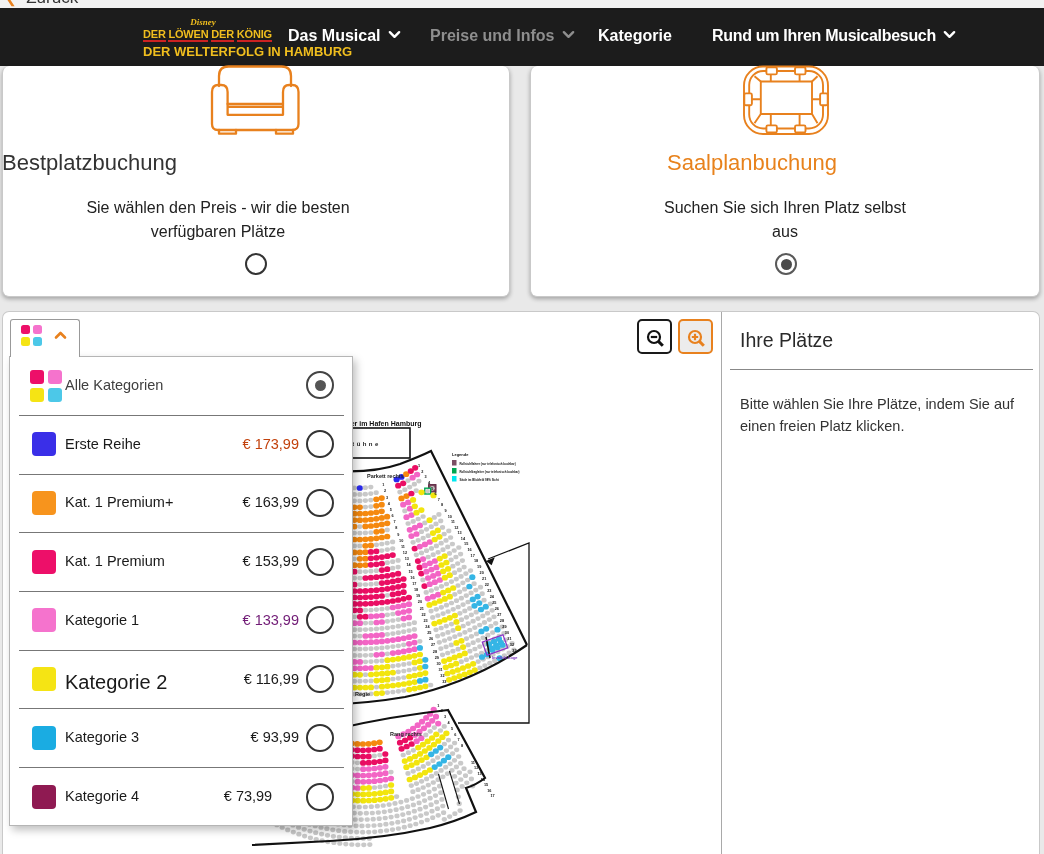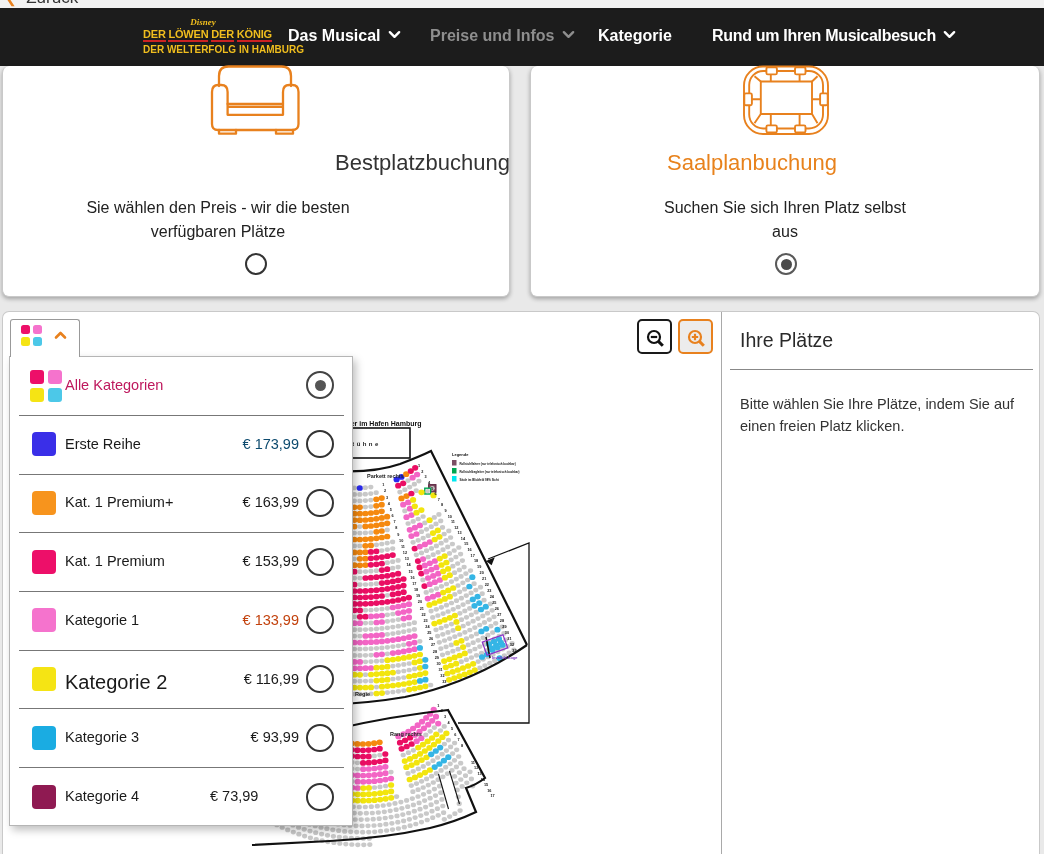--- a/index.html
+++ b/index.html
@@ -13,21 +13,21 @@
 
 <div class="abs" style="left:0;top:0;width:1044px;height:8px;background:#f2f2f2;overflow:hidden">
   <div style="position:absolute;left:5px;top:-12px;color:#333;font-size:17px">
   <span style="color:#e8811e;font-size:14px">❮</span>&nbsp; Zurück</div>
 </div>
 
 <div class="abs" style="left:0;top:8px;width:1044px;height:58px;background:#1c1c1c"></div>
 
 <div class="abs" style="left:143px;top:17px;width:120px;text-align:center;color:#f0be1e;font-family:'Liberation Serif',serif;font-style:italic;font-weight:bold;font-size:9px">Disney</div>
 <div class="abs" style="left:143px;top:28px;width:120px;text-align:center;color:#f0be1e;font-weight:bold;font-size:11px;letter-spacing:-0.2px;white-space:nowrap"><span style="border-bottom:2px solid #c22">DER</span> <span style="border-bottom:2px solid #c22">LÖWEN</span> <span style="border-bottom:2px solid #c22">DER</span> <span style="border-bottom:2px solid #c22">KÖNIG</span></div>
-<div class="abs" style="left:143px;top:44px;width:100px;text-align:center;color:#f0be1e;font-weight:bold;font-size:10px;white-space:nowrap">DER WELTERFOLG IN HAMBURG</div>
+<div class="abs" style="left:143px;top:44px;width:100px;text-align:center;color:#f0be1e;font-weight:bold;font-size:13px;white-space:nowrap">DER WELTERFOLG IN HAMBURG</div>
 
 <div class="abs" style="left:288px;top:27px;color:#fff;font-size:16px;font-weight:bold">Das Musical <svg class="chev" viewBox="0 0 14 14" style="margin-left:3px">
         <path d="M2 4.5 L7 9.5 L12 4.5" fill="none" stroke="#fff" stroke-width="2.6" stroke-linecap="round" stroke-linejoin="round"></path>
       </svg></div>
 
 <div class="abs" style="left:430px;top:27px;color:#8e8e8e;font-size:16px;font-weight:bold">Preise und Infos <svg class="chev" viewBox="0 0 14 14" style="margin-left:3px">
         <path d="M2 4.5 L7 9.5 L12 4.5" fill="none" stroke="#8e8e8e" stroke-width="2.6" stroke-linecap="round" stroke-linejoin="round"></path>
       </svg></div>
 
 <div class="abs" style="left:598px;top:27px;color:#fff;font-size:16px;font-weight:bold">Kategorie</div>
@@ -40,21 +40,21 @@
 
 <svg class="abs" style="left:206px;top:62px" width="98" height="76" viewBox="0 0 98 76">
  <g fill="none" stroke="#e8811e" stroke-width="2.3" stroke-linejoin="round" stroke-linecap="round">
   <path d="M13,24 V14 Q13,4.5 22.5,4.5 H75.5 Q85,4.5 85,14 V24"></path>
   <path d="M21.6,42 V30 Q21.6,23 15.3,23 H12.3 Q6,23 6,30 V62 Q6,68 12,68 H86 Q92.5,68 92.5,62 V30 Q92.5,23 86.2,23 H83.2 Q77,23 77,30 V42"></path>
   <path d="M21.6,42 H77 M21.6,44.8 H77 M21.6,42 V52.8 M77,42 V52.8 M21.6,52.8 H77"></path>
   <path d="M13,68 V71.7 H30 V68 M70,68 V71.7 H87 V68"></path>
  </g>
 </svg>
 
-<div class="abs" style="left:2px;top:150px;width:508px;text-align:right;font-size:22px;color:#333">Bestplatzbuchung</div>
+<div class="abs" style="left:2px;top:150px;width:508px;text-align:left;font-size:22px;color:#333">Bestplatzbuchung</div>
 
 <div class="abs" style="left:2px;top:196px;width:432px;text-align:center;font-size:16px;color:#222;line-height:24px">Sie wählen den Preis - wir die besten<br>verfügbaren Plätze</div>
 
 <div class="abs" style="left:245px;top:253px;width:22px;height:22px;border:2px solid #333;border-radius:50%;background:#fff"></div>
 
 <div class="abs" style="left:530px;top:66px;width:510px;height:231px;background:#fff;border:1px solid #c9c9c9;border-top:none;border-radius:7px;box-shadow:0 2px 4px rgba(0,0,0,0.3)"></div>
 
 <svg class="abs" style="left:741px;top:64px" width="90" height="72" viewBox="0 0 90 72">
  <g fill="none" stroke="#e8811e" stroke-width="1.9" stroke-linejoin="round">
   <rect x="3" y="2.5" width="84" height="67.5" rx="19"></rect>
@@ -1394,64 +1394,64 @@
         </g>
       </svg>
 </div>
 
 <div class="abs" style="left:9px;top:356px;width:344px;height:470px;background:#fff;border:1px solid #b5b5b5;box-shadow:3px 4px 8px rgba(0,0,0,0.25);z-index:2"></div>
 
 <div class="abs" style="left:30px;top:369.875px;width:14px;height:14px;background:#ed0f69;border-radius:3px;z-index:3"></div>
     <div class="abs" style="left:48px;top:369.875px;width:14px;height:14px;background:#f573cd;border-radius:3px;z-index:3"></div>
     <div class="abs" style="left:30px;top:387.875px;width:14px;height:14px;background:#f5e414;border-radius:3px;z-index:3"></div>
     <div class="abs" style="left:48px;top:387.875px;width:14px;height:14px;background:#4cc8e8;border-radius:3px;z-index:3"></div>
-<div class="abs" style="left:65px;top:377px;font-size:14.5px;color:#be185d;z-index:2">Alle Kategorien</div>
+<div class="abs" style="left:65px;top:377px;font-size:14.5px;color:#404040;z-index:2">Alle Kategorien</div>
 <div class="abs" style="left:306px;top:371px;width:28px;height:28px;border:2.5px solid #444;border-radius:50%;background:#fff;z-index:2"></div>
 <div class="abs" style="left:314.5px;top:380px;width:11px;height:11px;border-radius:50%;background:#555;z-index:2"></div>
 <div class="abs" style="left:19px;top:415px;width:325px;height:1px;background:#777;z-index:2"></div>
 
 <div class="abs" style="left:32px;top:432px;width:24px;height:24px;background:#3a2fe8;border-radius:4px;z-index:2"></div>
 <div class="abs" style="left:65px;top:436px;font-size:14.5px;color:#1a1a1a;z-index:2">Erste Reihe</div>
-<div class="abs" style="left:199px;top:436px;width:100px;text-align:right;font-size:14.5px;color:#0c4a6e;z-index:2">€ 173,99</div>
+<div class="abs" style="left:199px;top:436px;width:100px;text-align:right;font-size:14.5px;color:#c2410c;z-index:2">€ 173,99</div>
 <div class="abs" style="left:306px;top:430px;width:28px;height:28px;border:2px solid #333;border-radius:50%;background:#fff;z-index:2"></div>
 <div class="abs" style="left:19px;top:474px;width:325px;height:1px;background:#777;z-index:2"></div>
 
 <div class="abs" style="left:32px;top:491px;width:24px;height:24px;background:#f7941d;border-radius:4px;z-index:2"></div>
 <div class="abs" style="left:65px;top:494px;font-size:14.5px;color:#1a1a1a;z-index:2">Kat. 1 Premium+</div>
 <div class="abs" style="left:199px;top:494px;width:100px;text-align:right;font-size:14.5px;color:#1a1a1a;z-index:2">€ 163,99</div>
 <div class="abs" style="left:306px;top:489px;width:28px;height:28px;border:2px solid #333;border-radius:50%;background:#fff;z-index:2"></div>
 <div class="abs" style="left:19px;top:532px;width:325px;height:1px;background:#777;z-index:2"></div>
 
 <div class="abs" style="left:32px;top:550px;width:24px;height:24px;background:#ed0f69;border-radius:4px;z-index:2"></div>
 <div class="abs" style="left:65px;top:553px;font-size:14.5px;color:#1a1a1a;z-index:2">Kat. 1 Premium</div>
 <div class="abs" style="left:199px;top:553px;width:100px;text-align:right;font-size:14.5px;color:#1a1a1a;z-index:2">€ 153,99</div>
 <div class="abs" style="left:306px;top:548px;width:28px;height:28px;border:2px solid #333;border-radius:50%;background:#fff;z-index:2"></div>
 <div class="abs" style="left:19px;top:591px;width:325px;height:1px;background:#777;z-index:2"></div>
 
 <div class="abs" style="left:32px;top:608px;width:24px;height:24px;background:#f573cd;border-radius:4px;z-index:2"></div>
 <div class="abs" style="left:65px;top:612px;font-size:14.5px;color:#1a1a1a;z-index:2">Kategorie 1</div>
-<div class="abs" style="left:199px;top:612px;width:100px;text-align:right;font-size:14.5px;color:#c2410c;z-index:2">€ 133,99</div>
+<div class="abs" style="left:199px;top:612px;width:100px;text-align:right;font-size:14.5px;color:#701a75;z-index:2">€ 133,99</div>
 <div class="abs" style="left:306px;top:606px;width:28px;height:28px;border:2px solid #333;border-radius:50%;background:#fff;z-index:2"></div>
 <div class="abs" style="left:19px;top:650px;width:325px;height:1px;background:#777;z-index:2"></div>
 
 <div class="abs" style="left:32px;top:667px;width:24px;height:24px;background:#f5e414;border-radius:4px;z-index:2"></div>
 <div class="abs" style="left:65px;top:671px;font-size:20px;color:#1a1a1a;z-index:2">Kategorie 2</div>
 <div class="abs" style="left:199px;top:671px;width:100px;text-align:right;font-size:14.5px;color:#1a1a1a;z-index:2">€ 116,99</div>
 <div class="abs" style="left:306px;top:665px;width:28px;height:28px;border:2px solid #333;border-radius:50%;background:#fff;z-index:2"></div>
 <div class="abs" style="left:19px;top:708px;width:325px;height:1px;background:#777;z-index:2"></div>
 
 <div class="abs" style="left:32px;top:726px;width:24px;height:24px;background:#1aace2;border-radius:4px;z-index:2"></div>
 <div class="abs" style="left:65px;top:729px;font-size:14.5px;color:#1a1a1a;z-index:2">Kategorie 3</div>
 <div class="abs" style="left:199px;top:729px;width:100px;text-align:right;font-size:14.5px;color:#1a1a1a;z-index:2">€ 93,99</div>
 <div class="abs" style="left:306px;top:724px;width:28px;height:28px;border:2px solid #333;border-radius:50%;background:#fff;z-index:2"></div>
 <div class="abs" style="left:19px;top:767px;width:325px;height:1px;background:#777;z-index:2"></div>
 
 <div class="abs" style="left:32px;top:785px;width:24px;height:24px;background:#8f1a52;border-radius:4px;z-index:2"></div>
 <div class="abs" style="left:65px;top:788px;font-size:14.5px;color:#1a1a1a;z-index:2">Kategorie 4</div>
-<div class="abs" style="left:210px;top:788px;width:100px;text-align:left;font-size:14.5px;color:#1a1a1a;z-index:2">€ 73,99</div>
+<div class="abs" style="left:198px;top:788px;width:100px;text-align:center;font-size:14.5px;color:#1a1a1a;z-index:2">€ 73,99</div>
 <div class="abs" style="left:306px;top:783px;width:28px;height:28px;border:2px solid #333;border-radius:50%;background:#fff;z-index:2"></div>
 
 <div class="abs" style="left:10px;top:319px;width:70px;height:38px;background:#fff;border:1px solid #999;border-bottom:none;border-radius:3px 3px 0 0;z-index:3"></div>
 <div class="abs" style="z-index:4;left:21px;top:325px;width:9px;height:9px;background:#ed0f69;border-radius:2.5px;z-index:3"></div>
     <div class="abs" style="z-index:4;left:33px;top:325px;width:9px;height:9px;background:#f573cd;border-radius:2.5px;z-index:3"></div>
     <div class="abs" style="z-index:4;left:21px;top:337px;width:9px;height:9px;background:#f5e414;border-radius:2.5px;z-index:3"></div>
     <div class="abs" style="z-index:4;left:33px;top:337px;width:9px;height:9px;background:#4cc8e8;border-radius:2.5px;z-index:3"></div>
 <svg class="abs" style="left:54px;top:330px;z-index:4" width="13" height="11" viewBox="0 0 13 11">
       <path d="M2 7.5 L6.5 3 L11 7.5" fill="none" stroke="#e8811e" stroke-width="2.6" stroke-linecap="round" stroke-linejoin="round"></path>
     </svg>

